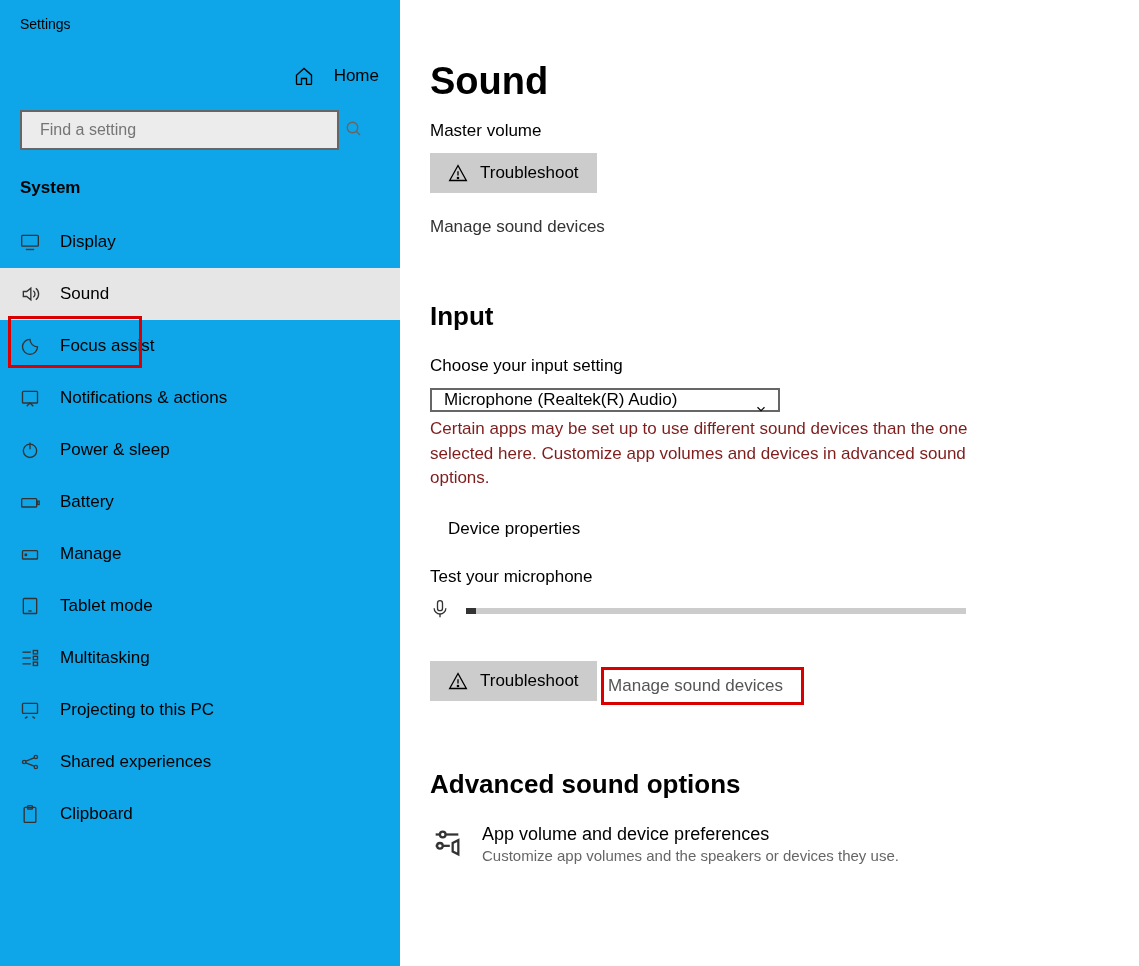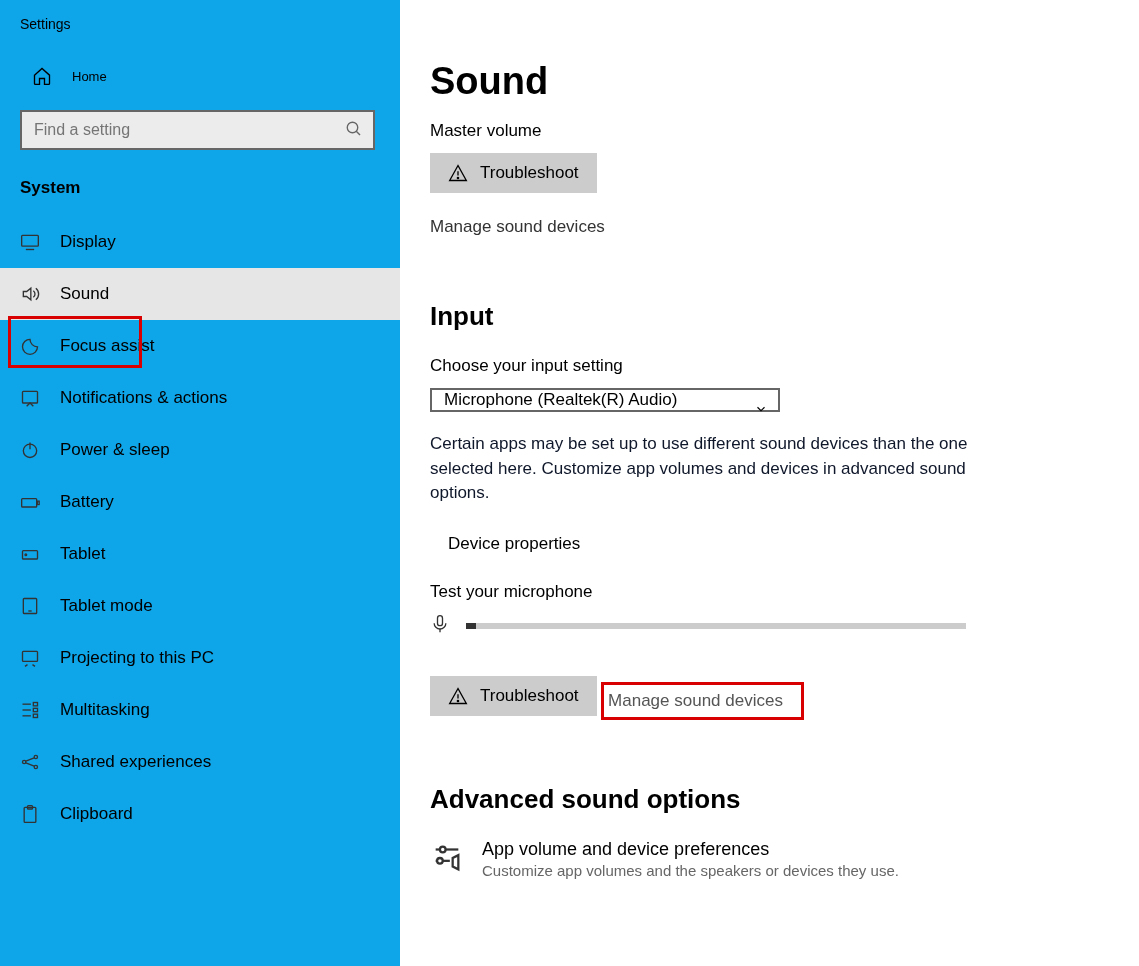--- a/index.html
+++ b/index.html
@@ -1,22 +1,22 @@
 <!DOCTYPE html>
 <html><head>
 <meta charset="utf-8">
 <style>
 * { box-sizing: border-box; margin: 0; padding: 0; font-family: "Segoe UI", Arial, sans-serif; }
 body { background: #fff; width: 1139px; height: 966px; overflow: hidden; display: flex; }
 .sidebar { width: 400px; background: #0ea5e9; padding-top: 12px; height: 100%; }
 .app-title { font-size: 14px; padding: 4px 20px 24px; }
-.home-row { display: flex; align-items: center; padding: 10px 32px; cursor: pointer; font-size: 13px; }
+.home-row { display: flex; align-items: center; padding: 10px 21px; cursor: pointer; font-size: 17px; justify-content: flex-end; }
 .home-row .icon { width: 20px; height: 20px; margin-right: 20px; }
 .search-wrap { margin: 14px 20px 24px; }
-.search-input { width: 355px; height: 40px; border: 2px solid #666; background: #ececec; padding: 0 40px 0 12px; font-size: 16px; color: #666; outline: none; }
+.search-input { width: 319px; height: 40px; border: 2px solid #666; background: #ececec; padding: 0 40px 0 18px; font-size: 16px; color: #666; outline: none; }
 .search-container { position: relative; width: 355px; }
 .search-icon { position: absolute; right: 12px; top: 10px; width: 18px; height: 18px; color: #666; }
 .category { font-weight: 600; font-size: 17px; padding: 4px 20px 18px; }
 .nav-item { display: flex; align-items: center; padding: 16px 20px; cursor: pointer; font-size: 17px; }
 .nav-item .icon { width: 20px; height: 20px; margin-right: 20px; flex-shrink: 0; color: #333; }
 .nav-item.selected { background: #e6e6e6; }
 .highlight-red { border: 3px solid #d80000; }
 .sidebar-highlight { position: absolute; left: 8px; top: 316px; width: 134px; height: 52px; pointer-events: none; }
 .main { flex: 1; padding: 60px 22px 0 30px; overflow-y: auto; }
 .page-title { font-size: 38px; font-weight: 600; margin-bottom: 18px; }
@@ -28,21 +28,21 @@
 .slider-fill { position: absolute; top: 0; height: 4px; background: #333; }
 .slider-thumb { position: absolute; top: -10px; width: 10px; height: 26px; background: #333; border-radius: 5px; margin-left: -5px; }
 .vol-value { margin-left: auto; font-size: 26px; margin-right: 32px; }
 .btn { display: inline-flex; align-items: center; background: #ccc; border: none; padding: 10px 18px; font-size: 17px; cursor: pointer; }
 .btn .icon { width: 20px; height: 20px; margin-right: 12px; }
 .link-text { font-size: 17px; color: #333; margin-top: 24px; cursor: pointer; }
 .section-title { font-size: 26px; font-weight: 600; margin-top: 64px; margin-bottom: 24px; }
 .select-wrap { position: relative; width: 350px; }
 .select { width: 350px; height: 24px; border: 2px solid #666; padding: 0 36px 0 12px; font-size: 17px; background: #fff; cursor: pointer; display: flex; align-items: center; }
 .select-arrow { position: absolute; right: 12px; top: 14px; width: 14px; height: 14px; }
-.help-text { font-size: 17px; color: #0f172a; margin-top: 20px; line-height: 1.45; max-width: 560px; }
+.help-text { font-size: 17px; color: #7f1d1d; margin-top: 5px; line-height: 1.45; max-width: 560px; }
 .subsection { font-size: 17px; margin-top: 28px; cursor: pointer; margin-left: 18px; }
 .mic-row { display: flex; align-items: center; margin-top: 10px; margin-bottom: 26px; }
 .mic-row .icon { width: 20px; height: 24px; margin-right: 16px; color: #333; }
 .mic-bar { flex: 1; max-width: 500px; height: 6px; background: #ccc; position: relative; }
 .mic-fill { position: absolute; left: 0; top: 0; height: 6px; background: #333; }
 .manage-highlight { position: relative; display: inline-block; border: 3px solid #d80000; padding: 6px 18px 6px 4px; margin-top: 18px; }
 .manage-highlight .link-text { margin-top: 0; color: #555; }
 .adv-row { display: flex; align-items: flex-start; margin-top: 20px; }
 .adv-row .icon { width: 34px; height: 34px; margin-right: 18px; color: #333; margin-top: 2px; }
 .adv-label .title { font-size: 18px; }
@@ -138,61 +138,61 @@
     <span>Battery</span>
   </div>
 
   <div class="nav-item">
     <span class="icon">
         <svg viewBox="0 0 24 24" fill="none" stroke="currentColor" stroke-width="1.6">
           <rect x="3" y="8" width="18" height="10" rx="1"></rect>
           <circle cx="7" cy="13" r="1"></circle>
         </svg>
       </span>
-    <span>Tablet</span>
+    <span>Manage</span>
   </div>
 
   <div class="nav-item">
     <span class="icon">
         <svg viewBox="0 0 24 24" fill="none" stroke="currentColor" stroke-width="1.6">
           <rect x="4" y="3" width="16" height="18" rx="1"></rect>
           <line x1="10" y1="18" x2="14" y2="18"></line>
         </svg>
       </span>
     <span>Tablet mode</span>
-  </div>
-
-  <div class="nav-item">
-    <span class="icon">
-        <svg viewBox="0 0 24 24" fill="none" stroke="currentColor" stroke-width="1.6">
-          <rect x="3" y="4" width="18" height="12" rx="1"></rect>
-          <path d="M9 20l-3 2"></path>
-          <path d="M15 20l3 2"></path>
-        </svg>
-      </span>
-    <span>Projecting to this PC</span>
   </div>
 
   <div class="nav-item">
     <span class="icon">
         <svg viewBox="0 0 24 24" fill="none" stroke="currentColor" stroke-width="1.6">
           <line x1="3" y1="5" x2="13" y2="5"></line>
           <line x1="3" y1="12" x2="13" y2="12"></line>
           <line x1="3" y1="19" x2="13" y2="19"></line>
           <rect x="16" y="3" width="5" height="4"></rect>
           <rect x="16" y="10" width="5" height="4"></rect>
           <rect x="16" y="17" width="5" height="4"></rect>
         </svg>
       </span>
     <span>Multitasking</span>
   </div>
 
   <div class="nav-item">
     <span class="icon">
         <svg viewBox="0 0 24 24" fill="none" stroke="currentColor" stroke-width="1.6">
+          <rect x="3" y="4" width="18" height="12" rx="1"></rect>
+          <path d="M9 20l-3 2"></path>
+          <path d="M15 20l3 2"></path>
+        </svg>
+      </span>
+    <span>Projecting to this PC</span>
+  </div>
+
+  <div class="nav-item">
+    <span class="icon">
+        <svg viewBox="0 0 24 24" fill="none" stroke="currentColor" stroke-width="1.6">
           <circle cx="5" cy="12" r="2"></circle>
           <circle cx="19" cy="6" r="2"></circle>
           <circle cx="19" cy="18" r="2"></circle>
           <line x1="7" y1="11" x2="17" y2="7"></line>
           <line x1="7" y1="13" x2="17" y2="17"></line>
         </svg>
       </span>
     <span>Shared experiences</span>
   </div>
 

